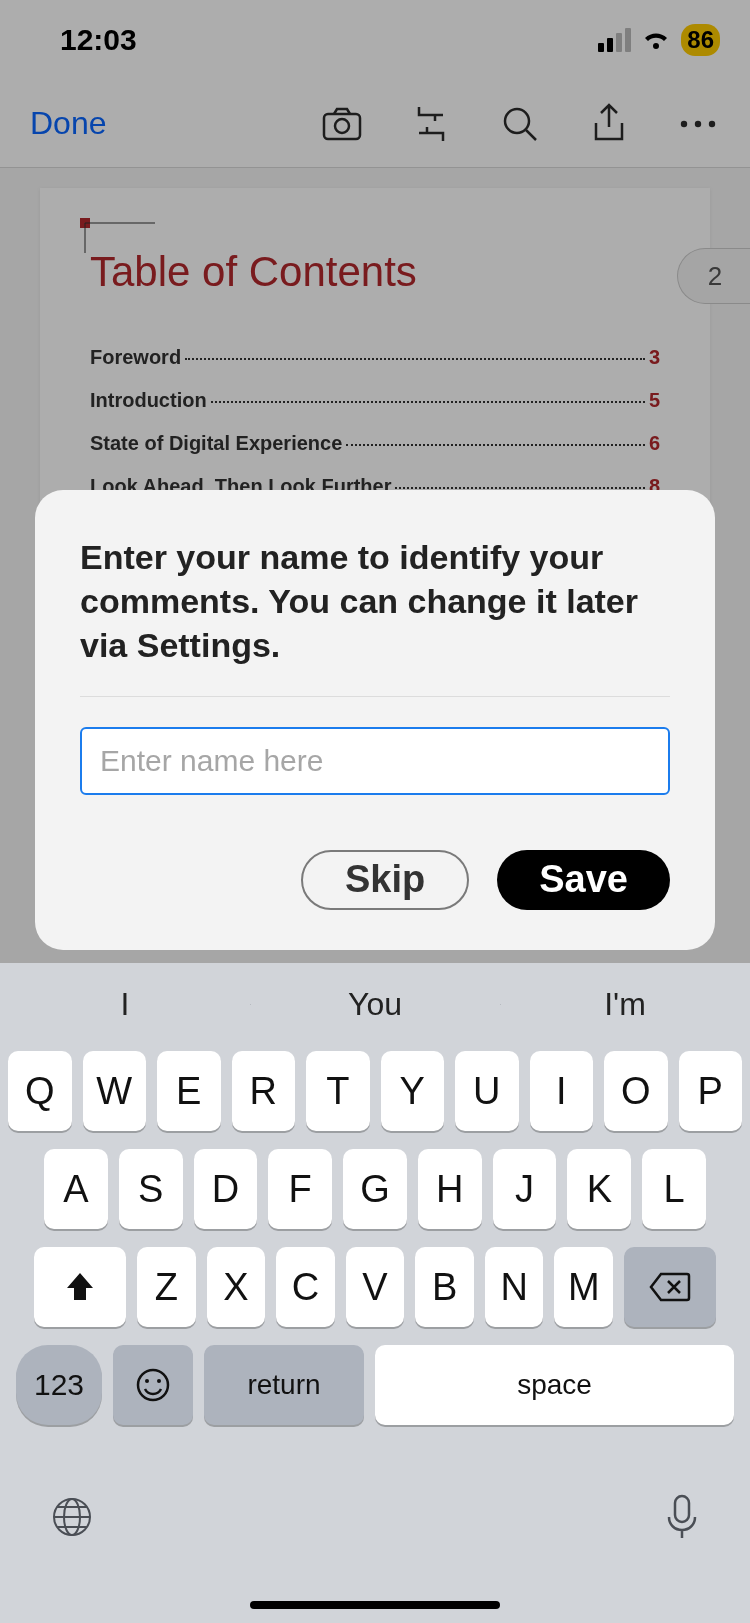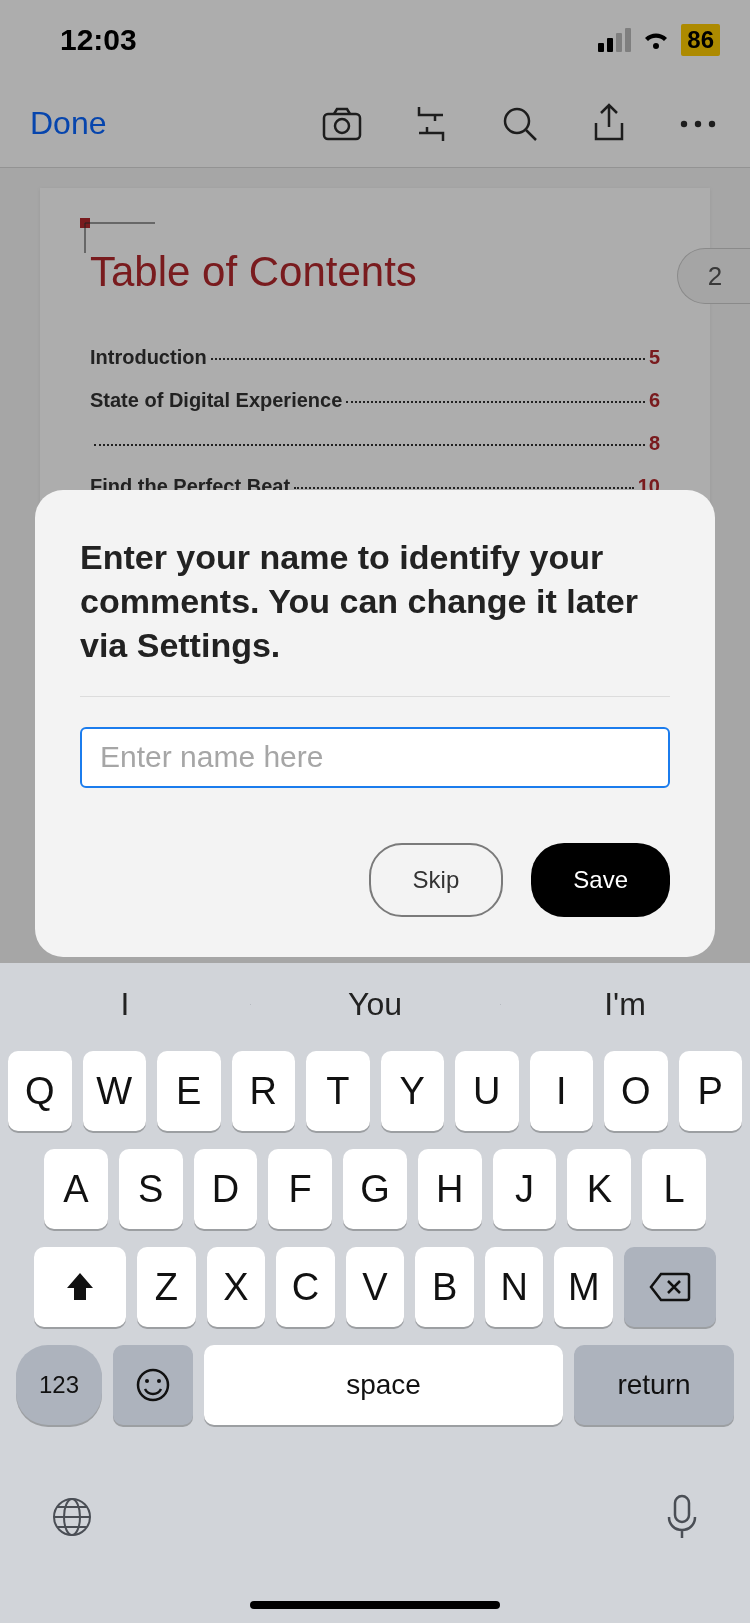--- a/index.html
+++ b/index.html
@@ -10,21 +10,21 @@
   .dim { position: absolute; inset: 0; background: rgba(0,0,0,0.32); z-index: 5; pointer-events: none; }
 
   
   .status-bar { position: absolute; top: 0; left: 0; right: 0; height: 80px; display: flex; align-items: center; justify-content: space-between; padding: 0 30px; z-index: 2; }
   .status-time { font-size: 30px; font-weight: 600; padding-left: 30px; }
   .status-right { display: flex; align-items: center; gap: 10px; }
   .signal-bars { display: flex; align-items: flex-end; gap: 3px; height: 24px; }
   .signal-bars span { width: 6px; background: #bcbcbc; border-radius: 1px; }
   .signal-bars span.active { background: #000; }
   .wifi-icon svg { display:block; }
-  .battery-pill { background: #ffcc00; border-radius: 2px; padding: 2px 6px; font-size: 24px; font-weight: 700; }
+  .battery-pill { background: #ffcc00; border-radius: 14px; padding: 2px 6px; font-size: 24px; font-weight: 700; }
 
   
   .toolbar { position: absolute; top: 80px; left: 0; right: 0; height: 88px; display: flex; align-items: center; justify-content: space-between; padding: 0 30px; border-bottom: 1px solid #d9d9d9; z-index: 2; }
   .toolbar-left { font-size: 32px; color: #0a66ff; font-weight: 400; }
   .toolbar-icons { display: flex; align-items: center; gap: 45px; }
   .toolbar-icons .ticon { width: 44px; height: 44px; display:flex; align-items:center; justify-content:center; }
 
   
   .doc-area { position: absolute; top: 168px; left: 0; right: 0; bottom: 0; background: #f5f5f5; z-index: 1; }
   .page { position: absolute; top: 20px; left: 40px; right: 40px; height: 700px; background: #fff; padding: 40px 50px; box-shadow: 0 1px 4px rgba(0,0,0,0.08); }
@@ -34,41 +34,41 @@
   .toc-row { display:flex; align-items:baseline; margin: 20px 0; }
   .toc-label { white-space: nowrap; }
   .toc-dots { flex: 1; border-bottom: 2px dotted #333; margin: 0 4px; position: relative; top: -4px; }
   .toc-page { color: #b3282d; font-weight: 700; }
   .page-indicator { position:absolute; top: 80px; right: -2px; width: 75px; height: 56px; background: #f4f4f4; border: 1px solid #ccc; border-right: none; border-radius: 28px 0 0 28px; display:flex; align-items:center; justify-content:center; font-size: 26px; color: #555; z-index:3;}
 
   
   .modal { position: absolute; left: 35px; right: 35px; top: 490px; background: #f3f3f3; border-radius: 28px; z-index: 10; padding: 45px 45px 40px 45px; }
   .modal-title { font-size: 34px; font-weight: 600; color: #222; line-height: 1.3; }
   .modal-hr { border: none; border-top: 1px solid #dcdcdc; margin: 28px 0 30px 0; }
-  .name-input { width: 100%; height: 61px; border: 2px solid #1b7ced; border-radius: 6px; background: #fff; font-size: 30px; padding: 0 18px; color: #222; }
+  .name-input { width: 100%; height: 68px; border: 2px solid #1b7ced; border-radius: 6px; background: #fff; font-size: 30px; padding: 0 18px; color: #222; }
   .name-input::placeholder { color: #a6a6a6; }
   .modal-buttons { display:flex; justify-content:flex-end; gap: 28px; margin-top: 55px; }
-  .btn { height: 74px; border-radius: 33px; font-size: 24px; font-weight: 400; padding: 0 42px; display:flex; align-items:center; justify-content:center; cursor:pointer; }
+  .btn { height: 60px; border-radius: 33px; font-size: 38px; font-weight: 700; padding: 0 42px; display:flex; align-items:center; justify-content:center; cursor:pointer; }
   .btn-skip { background: #f3f3f3; color: #333; border: 2px solid #7a7a7a; }
   .btn-save { background: #000000; color: #fff; border: none; }
 
   
   .keyboard { position: absolute; left:0; right:0; bottom:0; height: 660px; background: #d1d4d9; z-index: 20; display:flex; flex-direction:column; }
   .kb-suggest { height: 82px; display:flex; align-items:center; }
   .kb-suggest .sug { flex:1; text-align:center; font-size: 32px; color: #222; position:relative; }
   .kb-suggest .sug + .sug::before { content:""; position:absolute; left:0; top: 18px; bottom: 18px; width:1px; background:#b7bbc1; }
   .kb-rows { padding: 6px 8px 0 8px; }
   .kb-row { display:flex; gap: 11px; justify-content:center; margin-bottom: 18px; }
   .key { background:#fff; border-radius: 10px; box-shadow: 0 2px 0 rgba(0,0,0,0.25); height: 80px; display:flex; align-items:center; justify-content:center; font-size: 38px; color:#111; }
   .key.letter { flex:1; max-width: 66px; }
   .row2 { padding: 0 36px; }
   .key.fn { background:#adb3bd; flex: 0 0 92px; }
   .key.fn.white { background:#fff; }
   .kb-bottom { display:flex; gap: 11px; padding: 0 8px; }
-  .key.num { background:#adb3bd; flex:0 0 86px; font-size:24px;border-radius:32px; }
+  .key.num { background:#adb3bd; flex:0 0 86px; font-size:30px;border-radius:32px; }
   .key.emoji { background:#adb3bd; flex:0 0 80px; }
   .key.space { background:#fff; flex:1; font-size:28px; }
   .key.return { background:#adb3bd; flex:0 0 160px; font-size:28px; }
   .kb-footer { flex:1; display:flex; align-items:center; justify-content:space-between; padding: 20px 50px 30px 50px; }
   .home-indicator { position:absolute; bottom: 14px; left:50%; transform:translateX(-50%); width: 250px; height: 8px; background:#000; border-radius:4px; }
 </style>
 </head>
 <body>
 
 <div class="screen">
@@ -131,30 +131,36 @@
     <div class="page">
       <div class="toc-marker">
         <svg width="80" height="40" viewBox="0 0 80 40">
             <rect x="0" y="0" width="10" height="10" fill="#b3282d"></rect>
             <path d="M5 5 h70 M5 5 v30" stroke="#333" stroke-width="1"></path>
           </svg>
       </div>
       <div class="toc-title">Table of Contents</div>
       <div class="toc-list" id="toc-list">
           <div class="toc-row">
+            <span class="toc-label">Foreword</span>
+            <span class="toc-dots"></span>
+            <span class="toc-page">3</span>
+          </div>
+          <div class="toc-row">
             <span class="toc-label">Introduction</span>
             <span class="toc-dots"></span>
             <span class="toc-page">5</span>
           </div>
           <div class="toc-row">
             <span class="toc-label">State of Digital Experience</span>
             <span class="toc-dots"></span>
             <span class="toc-page">6</span>
           </div>
           <div class="toc-row">
+            <span class="toc-label">Look Ahead, Then Look Further</span>
             <span class="toc-dots"></span>
             <span class="toc-page">8</span>
           </div>
           <div class="toc-row">
             <span class="toc-label">Find the Perfect Beat</span>
             <span class="toc-dots"></span>
             <span class="toc-page">10</span>
           </div>
         </div>
     </div>
@@ -228,22 +234,22 @@
       <div class="kb-bottom">
         <div class="key num">123</div>
         <div class="key emoji">
           <svg width="36" height="36" viewBox="0 0 36 36" fill="none" stroke="#111" stroke-width="2.5">
               <circle cx="18" cy="18" r="15"></circle>
               <circle cx="12" cy="14" r="2" fill="#111" stroke="none"></circle>
               <circle cx="24" cy="14" r="2" fill="#111" stroke="none"></circle>
               <path d="M10 22c2 4 6 5 8 5s6-1 8-5"></path>
             </svg>
         </div>
+        <div class="key return">return</div>
         <div class="key space">space</div>
-        <div class="key return">return</div>
       </div>
     </div>
     <div class="kb-footer">
       <div>
         <svg width="44" height="44" viewBox="0 0 44 44" fill="none" stroke="#4a4e55" stroke-width="2">
             <circle cx="22" cy="22" r="18"></circle>
             <ellipse cx="22" cy="22" rx="8" ry="18"></ellipse>
             <path d="M4 22h36M7 12h30M7 32h30"></path>
           </svg>
       </div>

